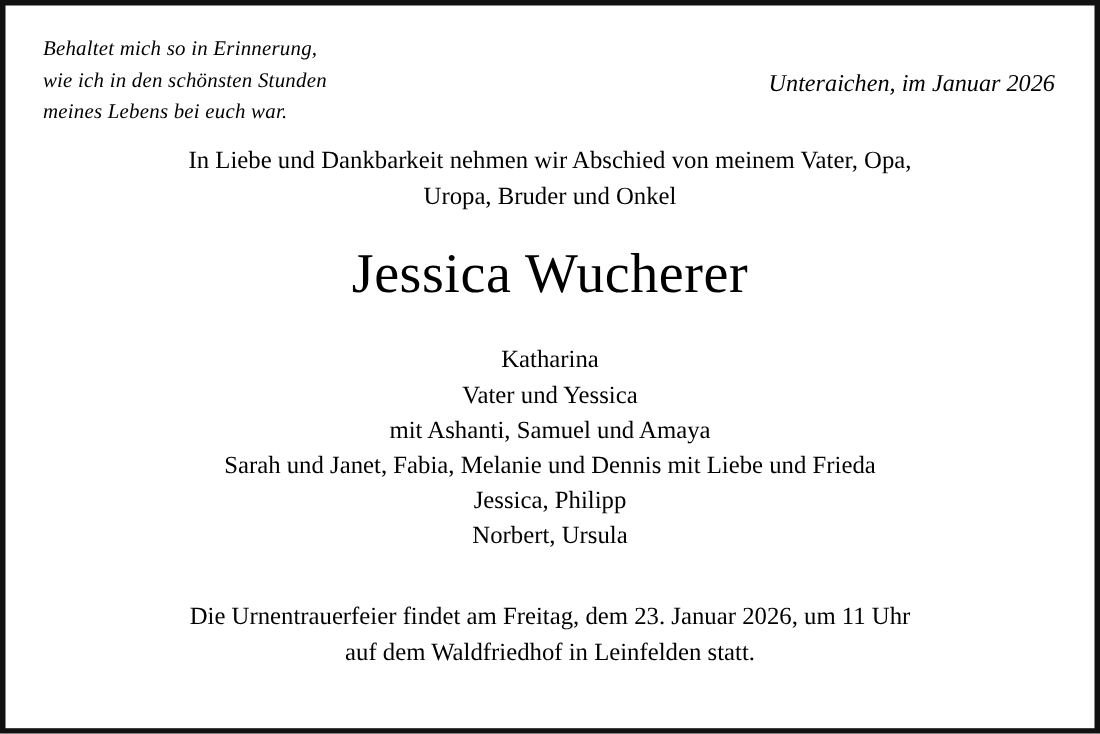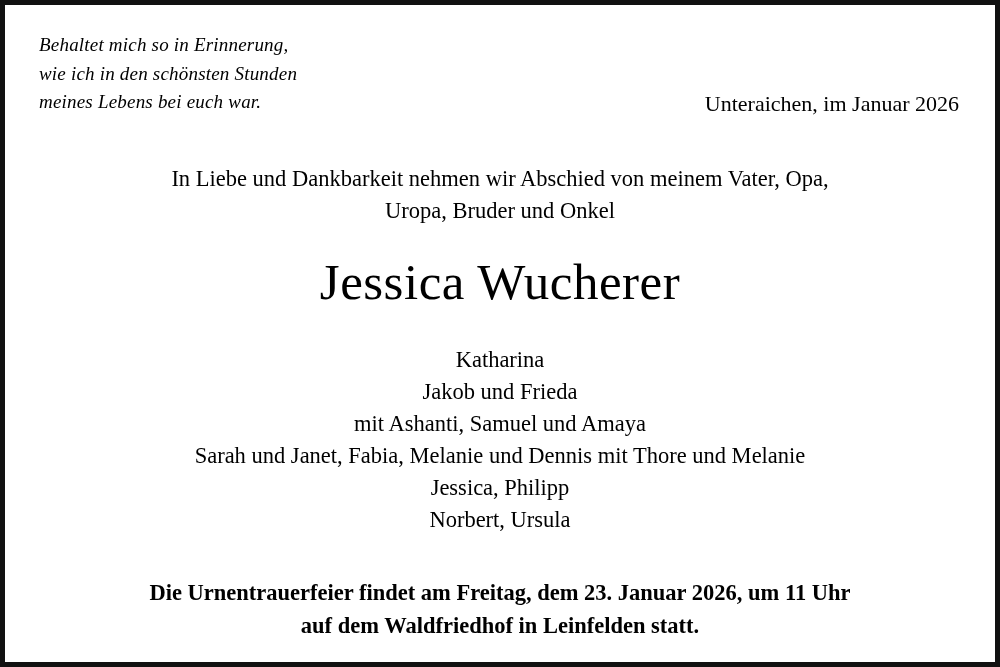--- a/index.html
+++ b/index.html
@@ -19,42 +19,43 @@
     box-sizing: border-box;
     width: 1000px;
     height: 667px;
     background: #ffffff;
     border: 5px solid #111111;
     padding: 26px 30px 18px 30px;
   }
   .top-row {
     display: flex;
     justify-content: space-between;
-    align-items: flex-end;
+    align-items: center;
     width: 100%;
   }
   .verse {
     font-style: italic;
     font-family: "Liberation Serif", serif;
     font-size: 19px;
     line-height: 1.5;
     text-align: left;
     white-space: pre-line;
     padding-left: 4px;
     letter-spacing: 0.2px;
   }
   .place-date {
     font-size: 22px;
     text-align: right;
     padding-top: 4px;
     padding-right: 6px;
     white-space: nowrap;
+    font-style: italic;
   }
   .intro {
-    margin-top: 46px;
+    margin-top: 13px;
     text-align: center;
     font-size: 22.5px;
     line-height: 1.45;
     white-space: pre-line;
   }
   .deceased-name {
     margin-top: 26px;
     text-align: center;
     font-size: 51px;
     font-weight: normal;
@@ -79,21 +80,20 @@
   .mourner-line {
     display: block;
     text-align: center;
   }
   .funeral-info {
     margin-top: 42px;
     text-align: center;
     font-size: 22.5px;
     line-height: 1.45;
     white-space: pre-line;
-    font-weight: bold;
   }
 </style>
 </head>
 <body>
 
 <div class="obituary-card">
 
   <div class="top-row">
     <div class="verse">Behaltet mich so in Erinnerung,
 wie ich in den schönsten Stunden
@@ -102,23 +102,23 @@
   </div>
 
   <div class="intro">In Liebe und Dankbarkeit nehmen wir Abschied von meinem Vater, Opa,
 Uropa, Bruder und Onkel</div>
 
   <div class="deceased-name">Jessica Wucherer</div>
 
 
   <div class="mourners">
     <span class="mourner-line">Katharina</span>
-    <span class="mourner-line">Jakob und Frieda</span>
+    <span class="mourner-line">Vater und Yessica</span>
     <span class="mourner-line">mit Ashanti, Samuel und Amaya</span>
-    <span class="mourner-line">Sarah und Janet, Fabia, Melanie und Dennis mit Thore und Melanie</span>
+    <span class="mourner-line">Sarah und Janet, Fabia, Melanie und Dennis mit Liebe und Frieda</span>
     <span class="mourner-line">Jessica, Philipp</span>
     <span class="mourner-line">Norbert, Ursula</span>
   </div>
 
   <div class="funeral-info">Die Urnentrauerfeier findet am Freitag, dem 23. Januar 2026, um 11 Uhr
 auf dem Waldfriedhof in Leinfelden statt.</div>
 
 </div>
 
 </body></html>

